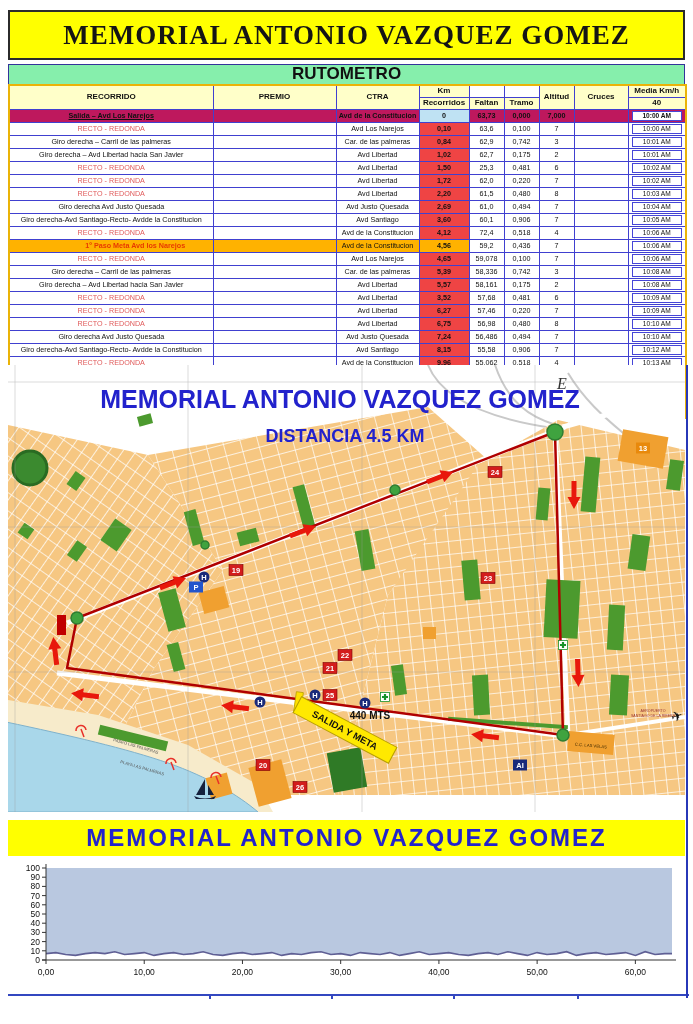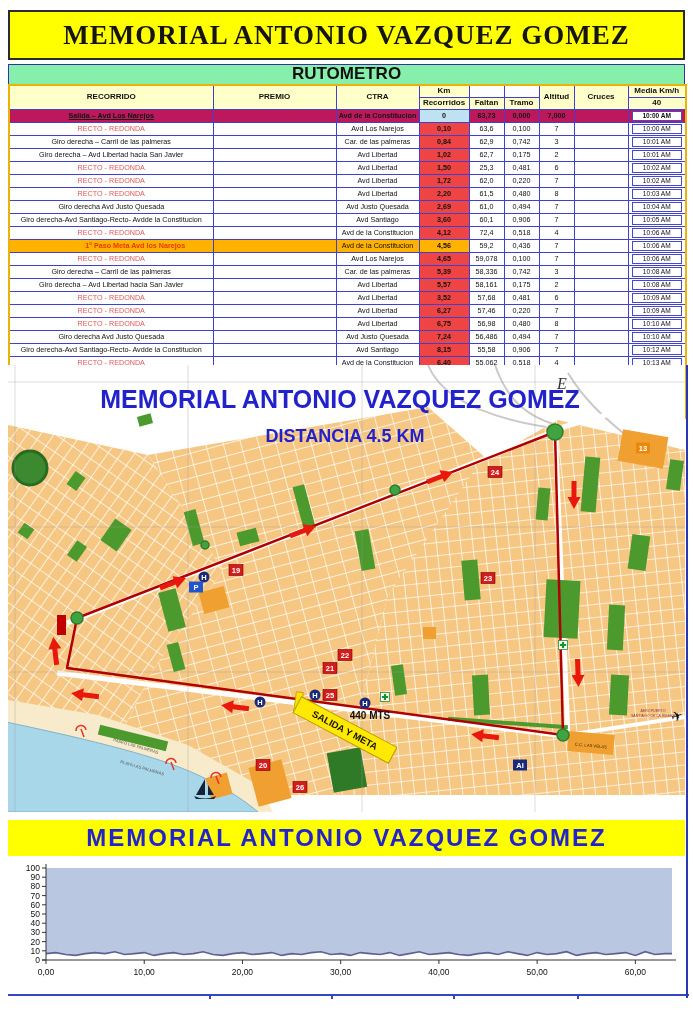--- a/index.html
+++ b/index.html
@@ -329,21 +329,21 @@
           <td class="c-altitud">7</td>
           <td class="c-cruces"></td>
           <td class="c-media">
             <div class="time-box">10:12 AM</div>
           </td>
         </tr>
         <tr class="recto">
           <td class="c-recorrido">RECTO -  REDONDA</td>
           <td class="c-premio"></td>
           <td class="c-ctra">Avd de la Constitucion</td>
-          <td class="c-km">6,40</td>
+          <td class="c-km">9,96</td>
           <td class="c-faltan">55,062</td>
           <td class="c-tramo">0,518</td>
           <td class="c-altitud">4</td>
           <td class="c-cruces"></td>
           <td class="c-media">
             <div class="time-box">10:13 AM</div>
           </td>
         </tr>
         <tr class="paso">
           <td class="c-recorrido">5º Paso Meta Avd los Narejos</td>

